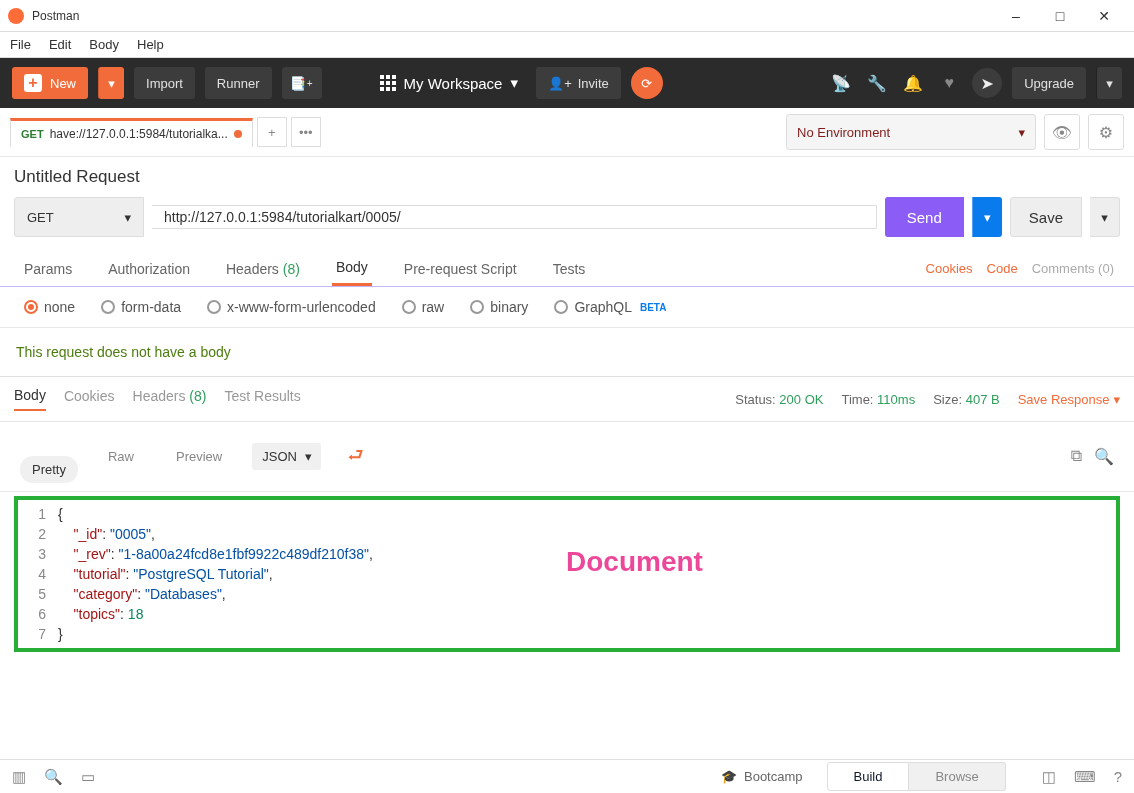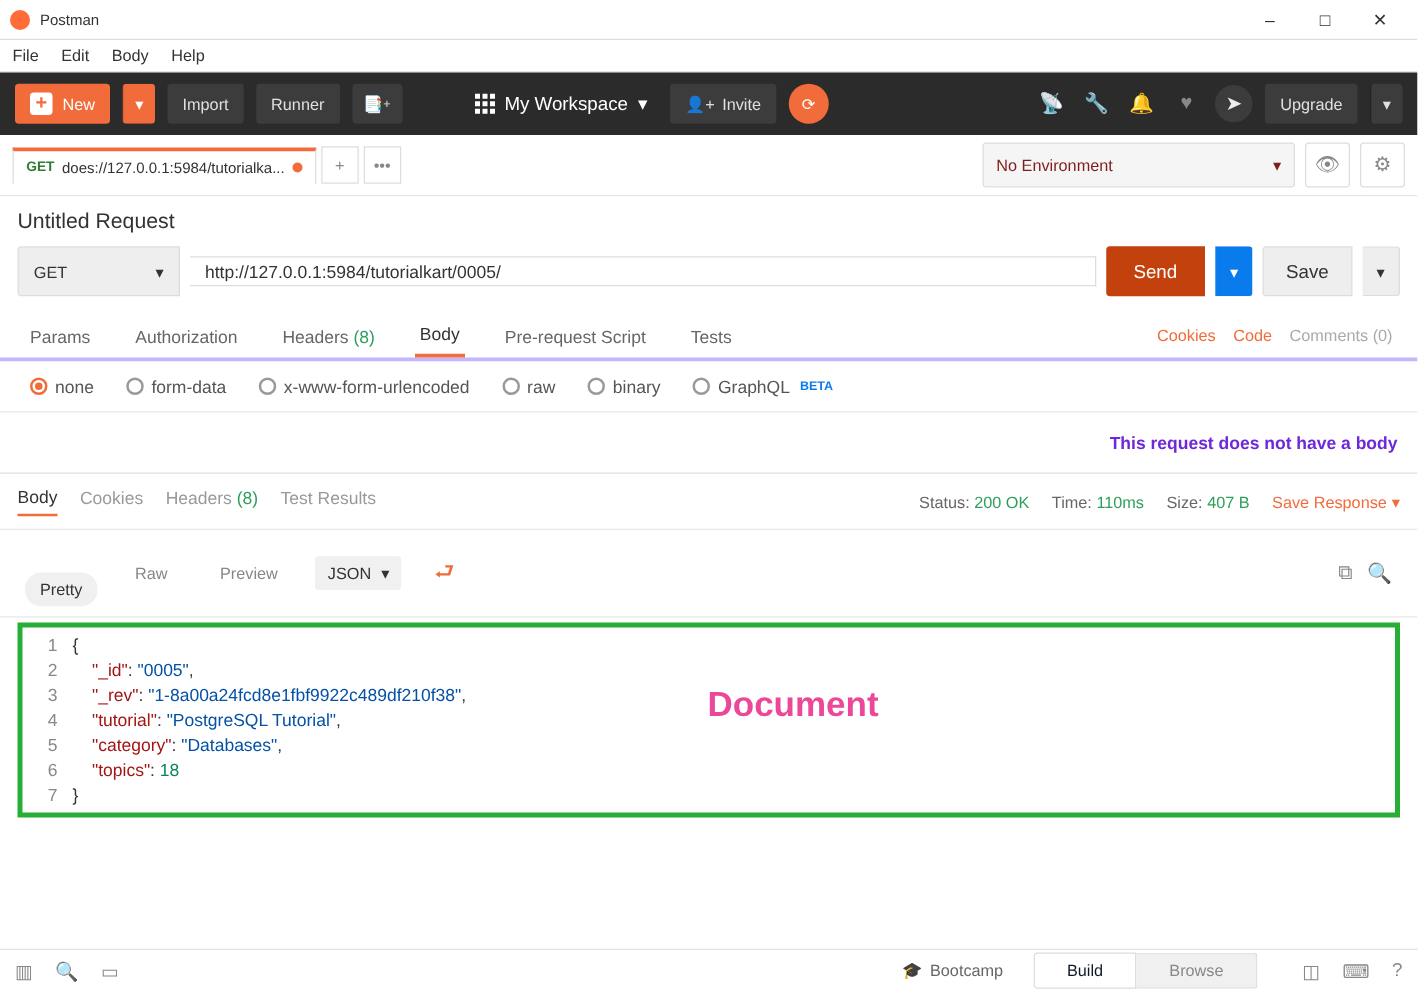--- a/index.html
+++ b/index.html
@@ -28,38 +28,38 @@
 .reqtab{display:flex;align-items:center;gap:6px;border:1px solid #ddd;border-bottom:none;padding:6px 10px;border-top:3px solid #f26b3a;background:#fff;font-size:12px;cursor:pointer;}
 .reqtab .method{color:#2e7d32;font-weight:600;font-size:11px;}
 .reqtab .dot{width:8px;height:8px;border-radius:50%;background:#f26b3a;}
 .plusbtn,.dotsbtn{border:1px solid #ddd;width:30px;height:30px;display:flex;align-items:center;justify-content:center;color:#888;cursor:pointer;}
 .envsel{width:250px;height:36px;border:1px solid #ddd;border-radius:3px;background:#f5f5f5;display:flex;align-items:center;padding:0 10px;color:#7f1d1d;cursor:pointer;}
 .envicon{width:36px;height:36px;display:flex;align-items:center;justify-content:center;border:1px solid #ddd;border-radius:3px;margin-left:8px;color:#888;cursor:pointer;font-size:16px;}
 .reqname{padding:10px 14px;font-size:17px;color:#333;}
 .urlrow{display:flex;align-items:center;gap:8px;padding:0 14px 8px;}
 .methodsel{width:130px;height:40px;background:#eee;border:1px solid #ddd;display:flex;align-items:center;padding:0 12px;justify-content:space-between;cursor:pointer;border-radius:3px 0 0 3px;}
 .urlfield{flex:1;height:24px;border:1px solid #ddd;border-left:none;padding:0 12px;font-size:14px;color:#333;background:#fff;}
-.sendbtn{height:40px;background:#c2410c;color:#fff;display:flex;align-items:center;padding:15px 22px;font-weight:500;font-size:15px;border-radius:3px 0 0 3px;cursor:pointer;}
+.sendbtn{height:40px;background:#8b5cf6;color:#fff;display:flex;align-items:center;padding:15px 22px;font-weight:500;font-size:15px;border-radius:3px 0 0 3px;cursor:pointer;}
 .sendbtn-drop{height:40px;width:30px;background:#097bed;color:#fff;display:flex;align-items:center;justify-content:center;border-left:1px solid rgba(255,255,255,0.3);border-radius:0 3px 3px 0;cursor:pointer;}
 .savebtn{height:40px;background:#eee;border:1px solid #ddd;display:flex;align-items:center;padding:0 18px;font-size:15px;cursor:pointer;border-radius:3px 0 0 3px;}
 .savebtn-drop{height:40px;width:30px;background:#eee;border:1px solid #ddd;border-left:none;display:flex;align-items:center;justify-content:center;cursor:pointer;border-radius:0 3px 3px 0;}
-.reqtabs{display:flex;align-items:center;gap:28px;padding:6px 20px 0;border-bottom:3px solid #c4b5fd;font-size:14px;}
+.reqtabs{display:flex;align-items:center;gap:28px;padding:6px 20px 0;border-bottom:1px solid #c4b5fd;font-size:14px;}
 .reqtabs .rt{padding:8px 4px;cursor:pointer;color:#666;}
 .reqtabs .rt.active{color:#333;border-bottom:3px solid #f26b3a;}
 .reqtabs .rt .count{color:#2e9e5b;}
 .reqtabs .linkrow{margin-left:auto;display:flex;gap:14px;font-size:13px;}
 .reqtabs .link-orange{color:#f26b3a;cursor:pointer;}
 .reqtabs .link-gray{color:#aaa;}
 .bodytypes{display:flex;align-items:center;gap:26px;padding:12px 24px;border-bottom:1px solid #e8e8e8;font-size:14px;color:#555;}
 .radio{display:flex;align-items:center;gap:6px;cursor:pointer;}
 .radio .rcircle{width:14px;height:14px;border-radius:50%;border:2px solid #999;display:flex;align-items:center;justify-content:center;}
 .radio.sel .rcircle{border-color:#f26b3a;}
 .radio.sel .rcircle::after{content:"";width:6px;height:6px;border-radius:50%;background:#f26b3a;}
 .beta{color:#097bed;font-size:10px;vertical-align:super;font-weight:600;margin-left:2px;}
-.nobody{text-align:right;padding:16px;color:#6d28d9;font-size:14px;border-bottom:1px solid #e0e0e0;font-weight:bold;}
+.nobody{text-align:left;padding:16px;color:#4d7c0f;font-size:14px;border-bottom:1px solid #e0e0e0;}
 .resptabs{display:flex;align-items:center;gap:18px;padding:10px 14px;border-bottom:1px solid #e8e8e8;font-size:14px;}
 .resptabs .rst{cursor:pointer;color:#999;padding-bottom:6px;}
 .resptabs .rst.active{color:#333;border-bottom:2px solid #f26b3a;}
 .resptabs .status-row{margin-left:auto;display:flex;gap:18px;font-size:13px;color:#666;}
 .status-row .val{color:#2e9e5b;}
 .save-resp{color:#f26b3a;cursor:pointer;display:flex;align-items:flex-start;gap:4px;}
 .viewrow{display:flex;align-items:center;gap:18px;padding:8px 20px;border-bottom:1px solid #e8e8e8;}
 .viewbtn{padding:6px 12px;cursor:pointer;color:#888;font-size:13px;}
 .viewbtn.active{color:#333;background:#f0f0f0;border-radius:13px;margin-top:26px;}
 .fmtsel{display:flex;align-items:center;gap:8px;background:#f0f0f0;padding:6px 10px;border-radius:3px;cursor:pointer;font-size:13px;}
@@ -143,21 +143,21 @@
   <div class="tb-icon">♥</div>
   <div class="tb-icon" style="background:#3c3c3c;border-radius:50%;width:30px;height:30px;color:#eee">➤</div>
   <div class="btn dark">Upgrade</div>
   <div class="btn dark" style="width:26px;padding:0;border-left:1px solid #222">▾</div>
 </div>
 
 <div class="tab-env-row">
   <div class="tabs">
     <div class="reqtab">
       <span class="method">GET</span>
-      <span>does://127.0.0.1:5984/tutorialka...</span>
+      <span>have://127.0.0.1:5984/tutorialka...</span>
       <span class="dot"></span>
     </div>
     <div class="plusbtn">+</div>
     <div class="dotsbtn">•••</div>
   </div>
   <div class="spacer"></div>
   <div class="envsel">
       <span>No Environment</span>
       <span style="margin-left:auto">▾</span>
     </div>

